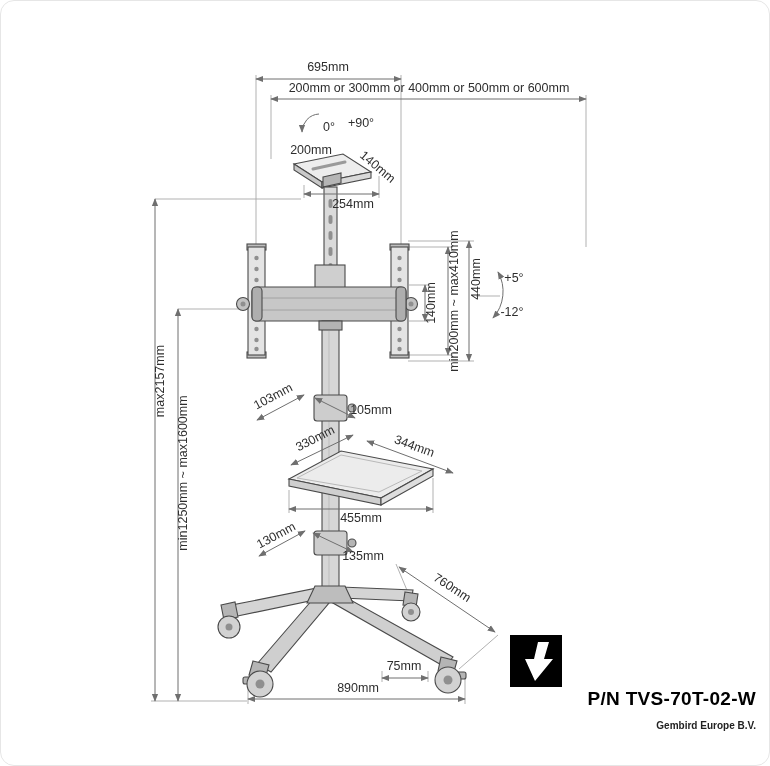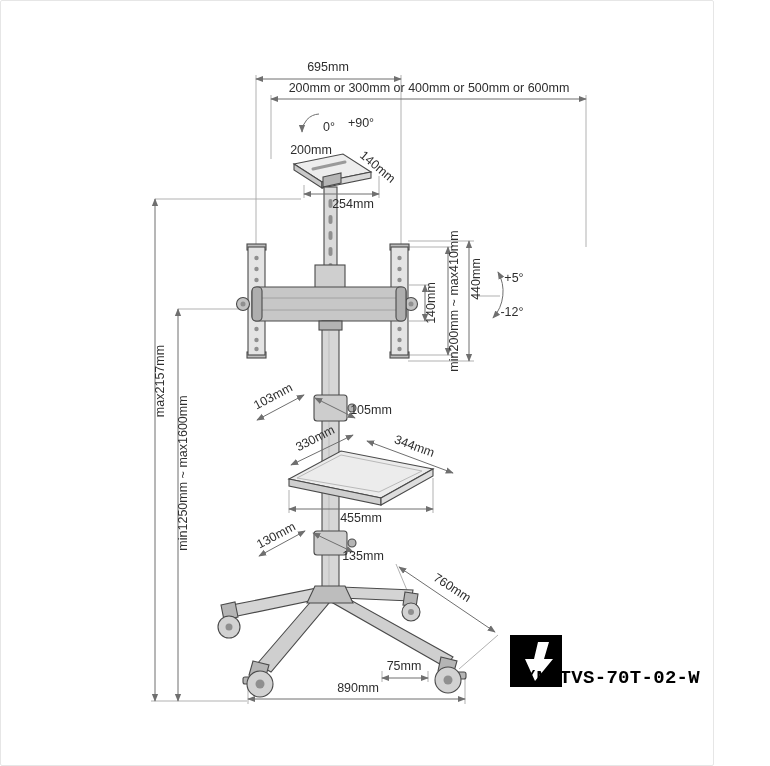--- a/index.html
+++ b/index.html
@@ -1,23 +1,23 @@
 <!DOCTYPE html>
 <html><head>
 <meta charset="utf-8">
 <style>
   html,body{margin:0;padding:0;background:#ffffff;}
-  .canvas{position:relative;width:714px;height:766px;background:#fff;border:1px solid #e6e6e6;border-radius:2px;box-sizing:border-box;overflow:hidden;font-family:"Liberation Sans",sans-serif;}
+  .canvas{position:relative;width:770px;height:766px;background:#fff;border:1px solid #e6e6e6;border-radius:14px;box-sizing:border-box;overflow:hidden;font-family:"Liberation Sans",sans-serif;}
   .diagram{position:absolute;left:0;top:0;}
   .diagram text{font-family:"Liberation Sans","DejaVu Sans",sans-serif;font-size:12.5px;fill:#2e2e2e;}
   .logo-square{position:absolute;left:509px;top:634px;width:52px;height:52px;background:#000;}
   .logo-square svg{display:block;width:52px;height:52px;}
   .brand-name{position:absolute;left:567px;top:629px;font-size:45px;font-weight:bold;letter-spacing:-1px;color:#0d0d0d;line-height:52px;}
   .brand-name .reg{font-size:15px;font-weight:bold;vertical-align:22px;letter-spacing:0;}
-  .part-number{position:absolute;right:13px;top:666px;font-size:19px;font-weight:bold;color:#000;letter-spacing:.3px;font-family:Liberation Mono, monospace;}
+  .part-number{position:absolute;right:13px;top:687px;font-size:19px;font-weight:bold;color:#000;letter-spacing:.3px;}
   .legal{position:absolute;right:13px;top:719px;text-align:right;font-size:10px;line-height:11.5px;color:#3a3a3a;}
   .legal .company{font-weight:bold;color:#222;}
 </style>
 </head>
 <body>
 
 <div class="canvas">
 
   <svg class="diagram" width="770" height="766" viewBox="0 0 770 766">
     <defs>
@@ -215,15 +215,16 @@
     </g>
   </svg>
 
   <div class="logo-square">
     <svg viewBox="0 0 52 52">
       <path d="M28,7 L39,7 L34,24 L43,24 L25,46 L15,24 L24,24 Z" fill="#ffffff"></path>
     </svg>
   </div>
   <div class="part-number">P/N TVS-70T-02-W</div>
   <div class="legal">
+    <div class="company">Gembird Europe B.V.</div>
   </div>
 
 </div>
 
 </body></html>

